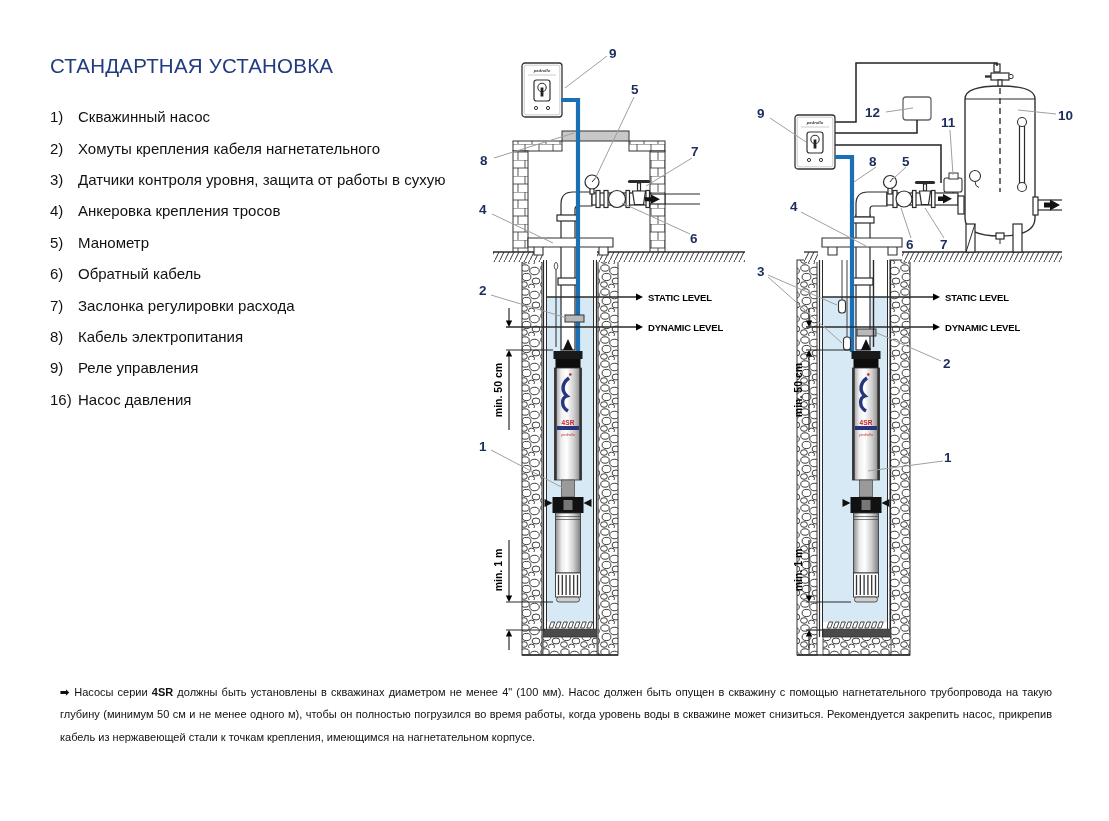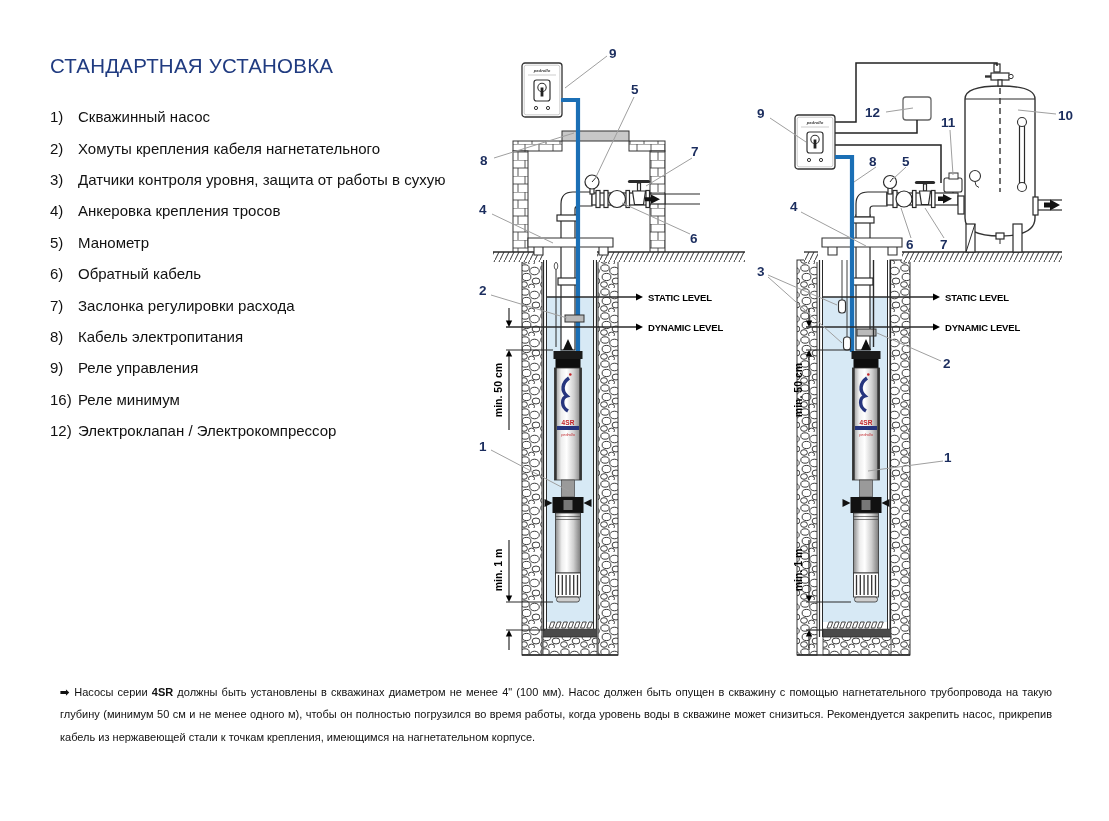--- a/index.html
+++ b/index.html
@@ -65,25 +65,21 @@
     <div class="legend-row">
         <span class="legend-num">8)</span>
         <span>Кабель электропитания</span>
       </div>
     <div class="legend-row">
         <span class="legend-num">9)</span>
         <span>Реле управления</span>
       </div>
     <div class="legend-row">
         <span class="legend-num">16)</span>
-        <span>Реле минимум</span>
-      </div>
-    <div class="legend-row">
-        <span class="legend-num">12)</span>
-        <span>Электроклапан / Электрокомпрессор</span>
+        <span>Насос давления</span>
       </div>
   </div>
 
   <svg class="diagram" width="630" height="635" viewBox="470 35 630 635">
     <defs>
       <pattern id="brick" width="14" height="16" patternUnits="userSpaceOnUse">
         <rect width="14" height="16" fill="#fff"></rect>
         <path d="M0,0H14 M0,8H14 M7,0V8 M0,8V16 M14,8V16" stroke="#444" stroke-width="0.9" fill="none"></path>
       </pattern>
       <pattern id="hatch" width="5" height="10" patternUnits="userSpaceOnUse">

